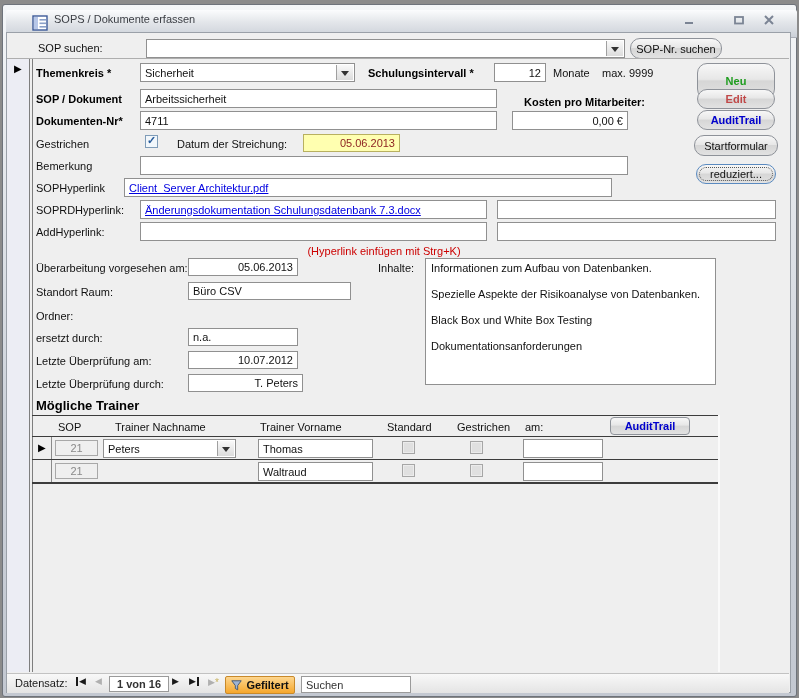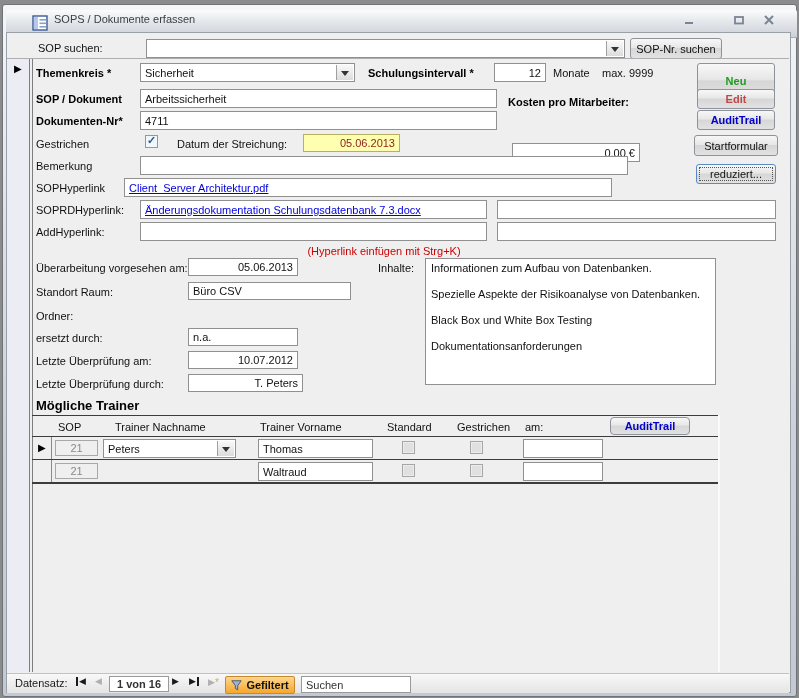--- a/index.html
+++ b/index.html
@@ -23,21 +23,21 @@
 
   .field{position:absolute;background:#fff;border:1px solid #909090;font-size:11px;color:#111;
     display:flex;align-items:center;padding:0 4px;box-sizing:border-box;white-space:nowrap;overflow:hidden;}
   .right{justify-content:flex-end;}
   .combo-btn{position:absolute;right:1px;top:1px;bottom:1px;width:16px;
     background:linear-gradient(#f9f9f9,#dcdcdc);border-left:1px solid #a0a0a0;}
   .combo-btn::after{content:"";position:absolute;left:4px;top:6px;border:4px solid transparent;border-top:5px solid #333;}
   .link{color:#0000e0;text-decoration:underline;}
 
   .btn{position:absolute;background:linear-gradient(#f7f7f7,#e7e7e7 45%,#d6d6d6 50%,#e2e2e2);
-    border:1px solid #8e9299;border-radius:3px;font-size:11px;color:#111;
+    border:1px solid #8e9299;border-radius:10px;font-size:11px;color:#111;
     display:flex;align-items:center;justify-content:center;cursor:default;box-sizing:border-box;}
   .btn-focus{border-color:#5a8ac0;outline:1px dotted #555;outline-offset:-4px;}
 
   .checkbox{position:absolute;width:13px;height:13px;box-sizing:border-box;background:#f2f7fb;border:1px solid #7f9cb8;}
   .checkbox.checked::after{content:"✓";position:absolute;left:1px;top:-2px;font-size:11px;font-weight:bold;color:#2a5d9b;}
   .cb-disabled{position:absolute;width:13px;height:13px;box-sizing:border-box;background:#ececec;border:1px solid #a6a6a6;}
   .cb-disabled::after{content:"";position:absolute;left:1px;top:1px;right:1px;bottom:1px;background:#e0e0e0;}
 
   .hline{position:absolute;height:1px;background:#3c3c3c;}
   .note-red{position:absolute;color:#cc0000;font-size:11px;text-align:center;}
@@ -113,25 +113,25 @@
     <span>Sicherheit</span>
     <span class="combo-btn"></span>
   </div>
   <div class="lbl-b" style="left:368px;top:67px;">Schulungsintervall *</div>
   <div class="field right" style="left:494px;top:63px;width:52px;height:19px;">12</div>
   <div class="lbl" style="left:553px;top:67px;">Monate</div>
   <div class="lbl" style="left:602px;top:67px;">max. 9999</div>
 
   <div class="lbl-b" style="left:36px;top:93px;">SOP / Dokument</div>
   <div class="field" style="left:140px;top:89px;width:357px;height:19px;">Arbeitssicherheit</div>
-  <div class="lbl-b" style="left:484px;top:96px;padding-left:24px;">Kosten pro Mitarbeiter:</div>
+  <div class="lbl-b" style="left:500px;top:96px;padding-left:24px;">Kosten pro Mitarbeiter:</div>
 
   <div class="lbl-b" style="left:36px;top:115px;">Dokumenten-Nr*</div>
   <div class="field" style="left:140px;top:111px;width:357px;height:19px;">4711</div>
-  <div class="field right" style="left:512px;top:111px;width:128px;height:19px;margin-top:32px;">0,00 €</div>
+  <div class="field right" style="left:512px;top:111px;width:116px;height:19px;">0,00 €</div>
 
   <div class="btn" style="left:697px;top:63px;width:78px;height:36px;color:#1f9d1f;font-weight:bold;">Neu</div>
   <div class="btn" style="left:697px;top:89px;width:78px;height:20px;color:#c04848;font-weight:bold;">Edit</div>
   <div class="btn" style="left:697px;top:110px;width:78px;height:20px;color:#0000cc;font-weight:bold;">AuditTrail</div>
   <div class="btn" style="left:694px;top:135px;width:84px;height:21px;">Startformular</div>
   <div class="btn btn-focus" style="left:696px;top:164px;width:80px;height:20px;">reduziert...</div>
 
   <div class="lbl" style="left:36px;top:138px;">Gestrichen</div>
   <div class="checkbox checked" style="left:145px;top:135px;"></div>
   <div class="lbl" style="left:177px;top:138px;">Datum der Streichung:</div>

